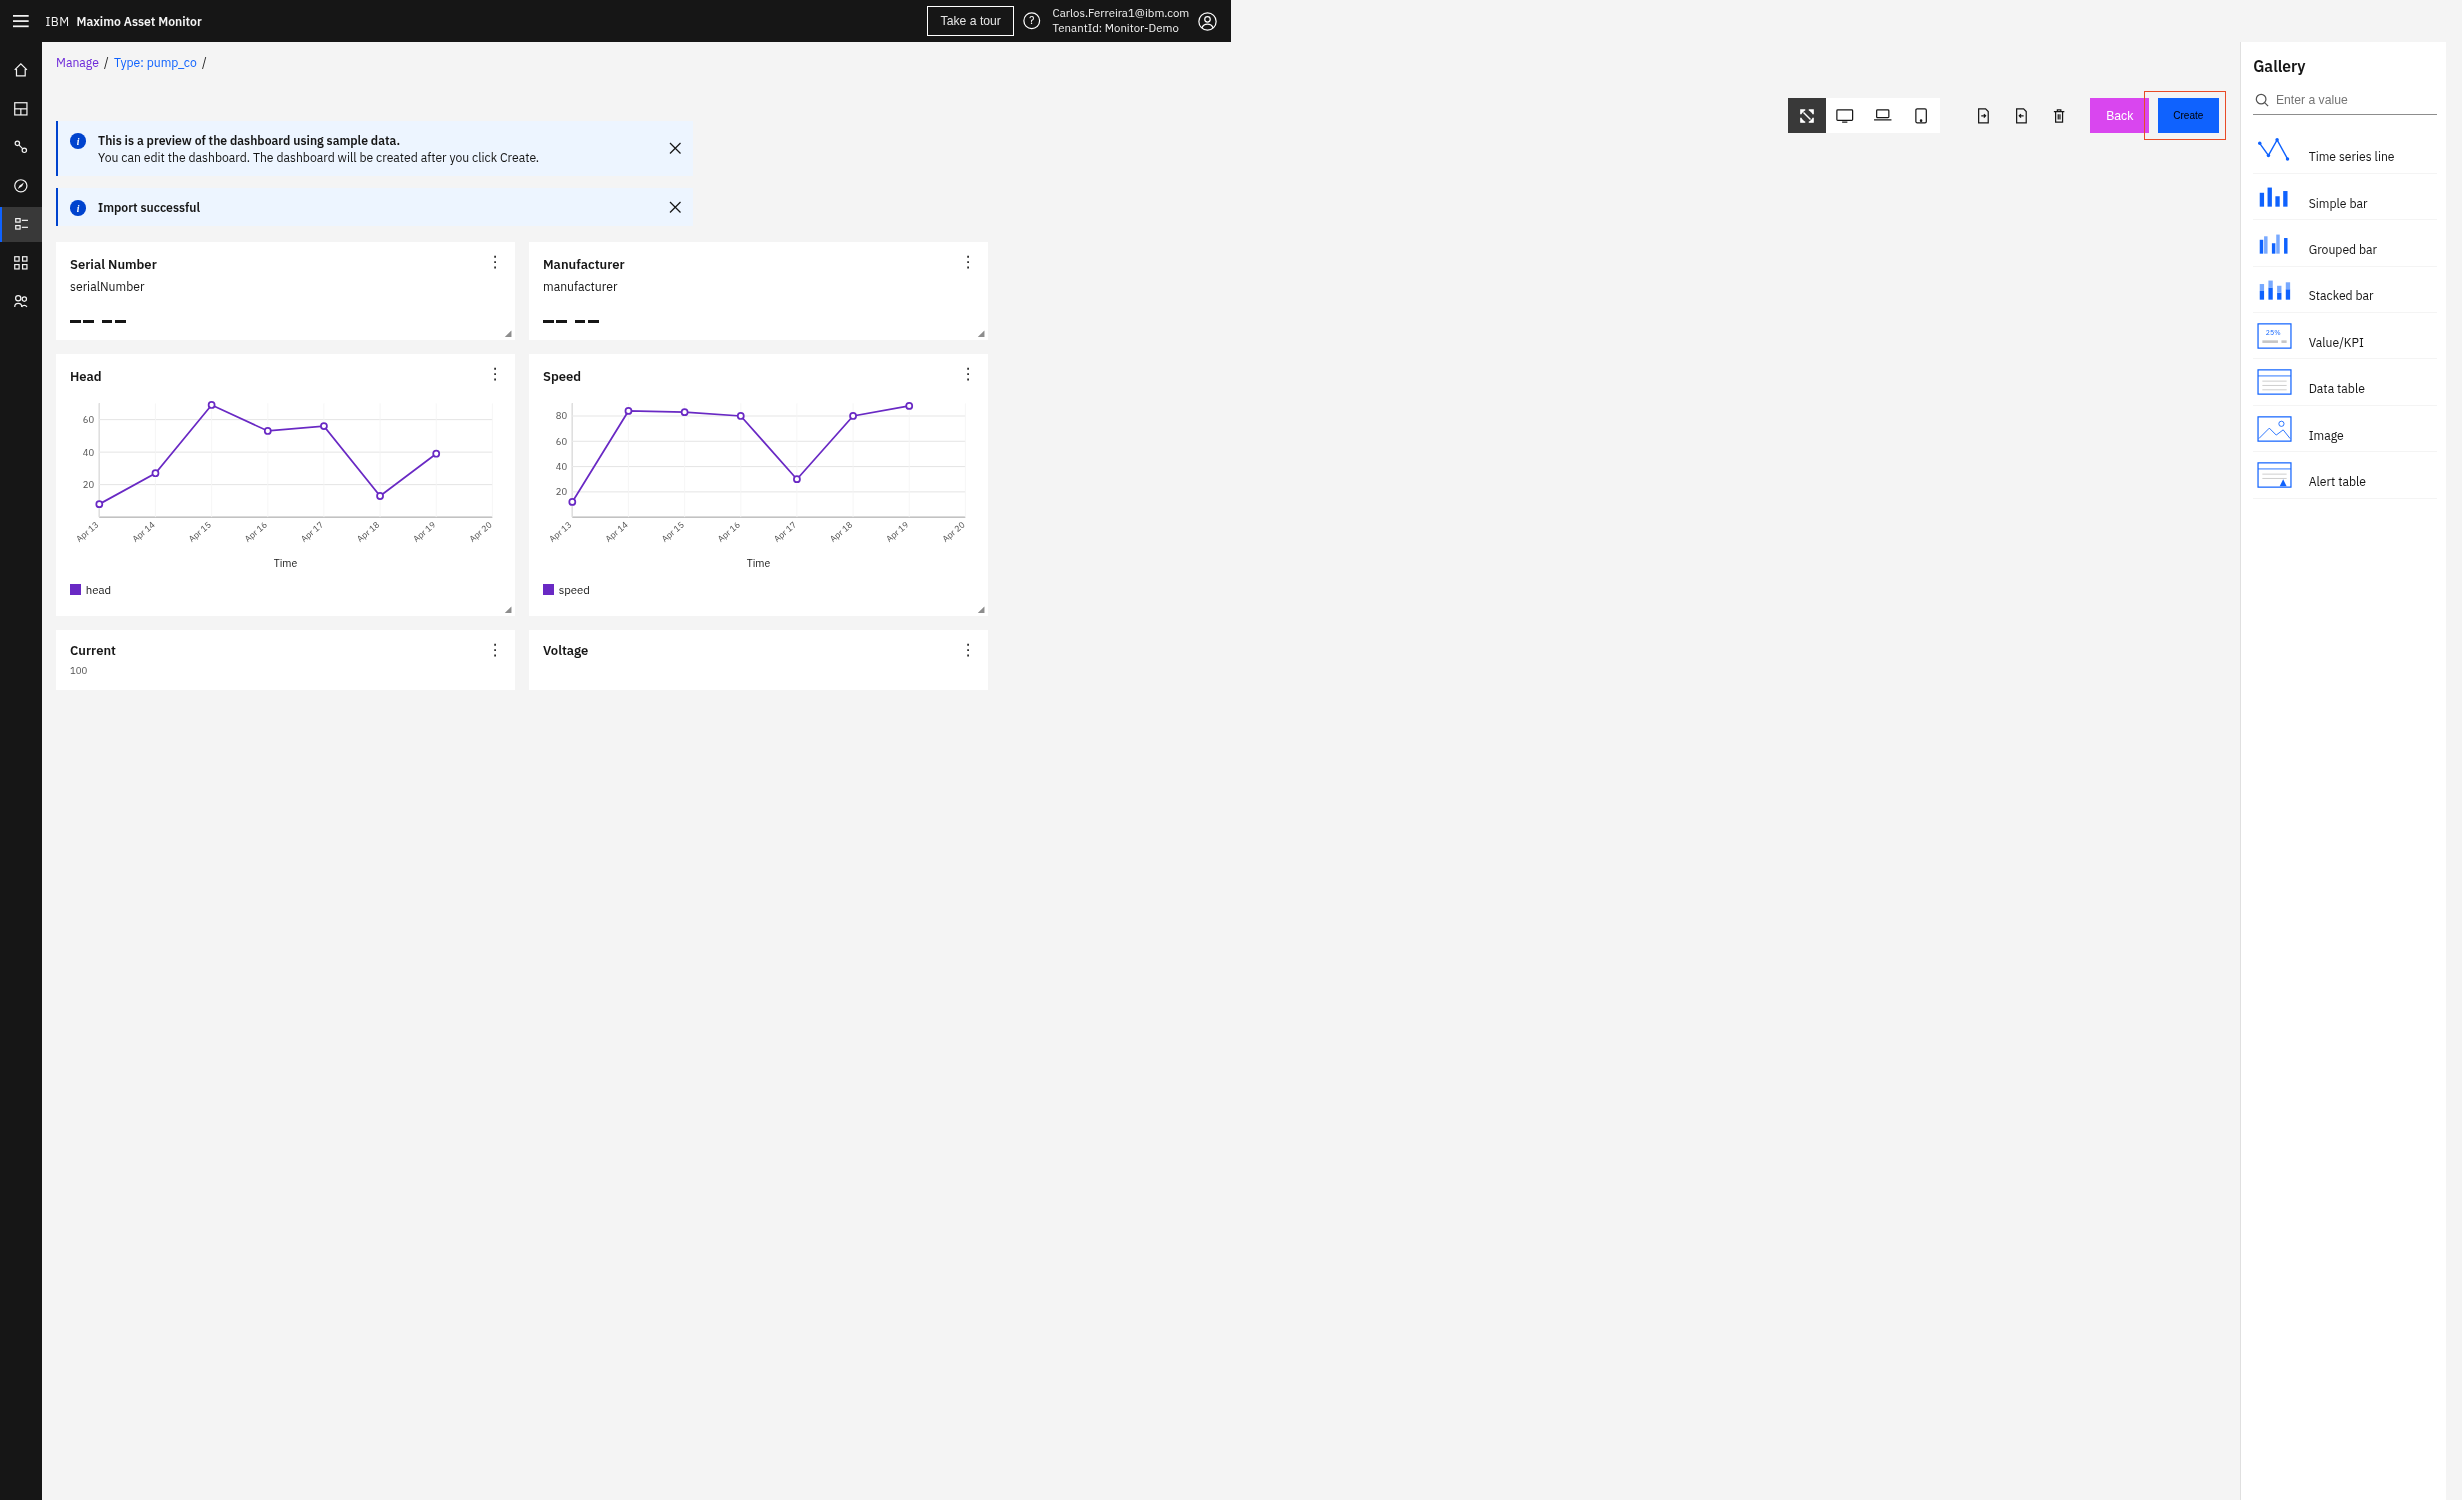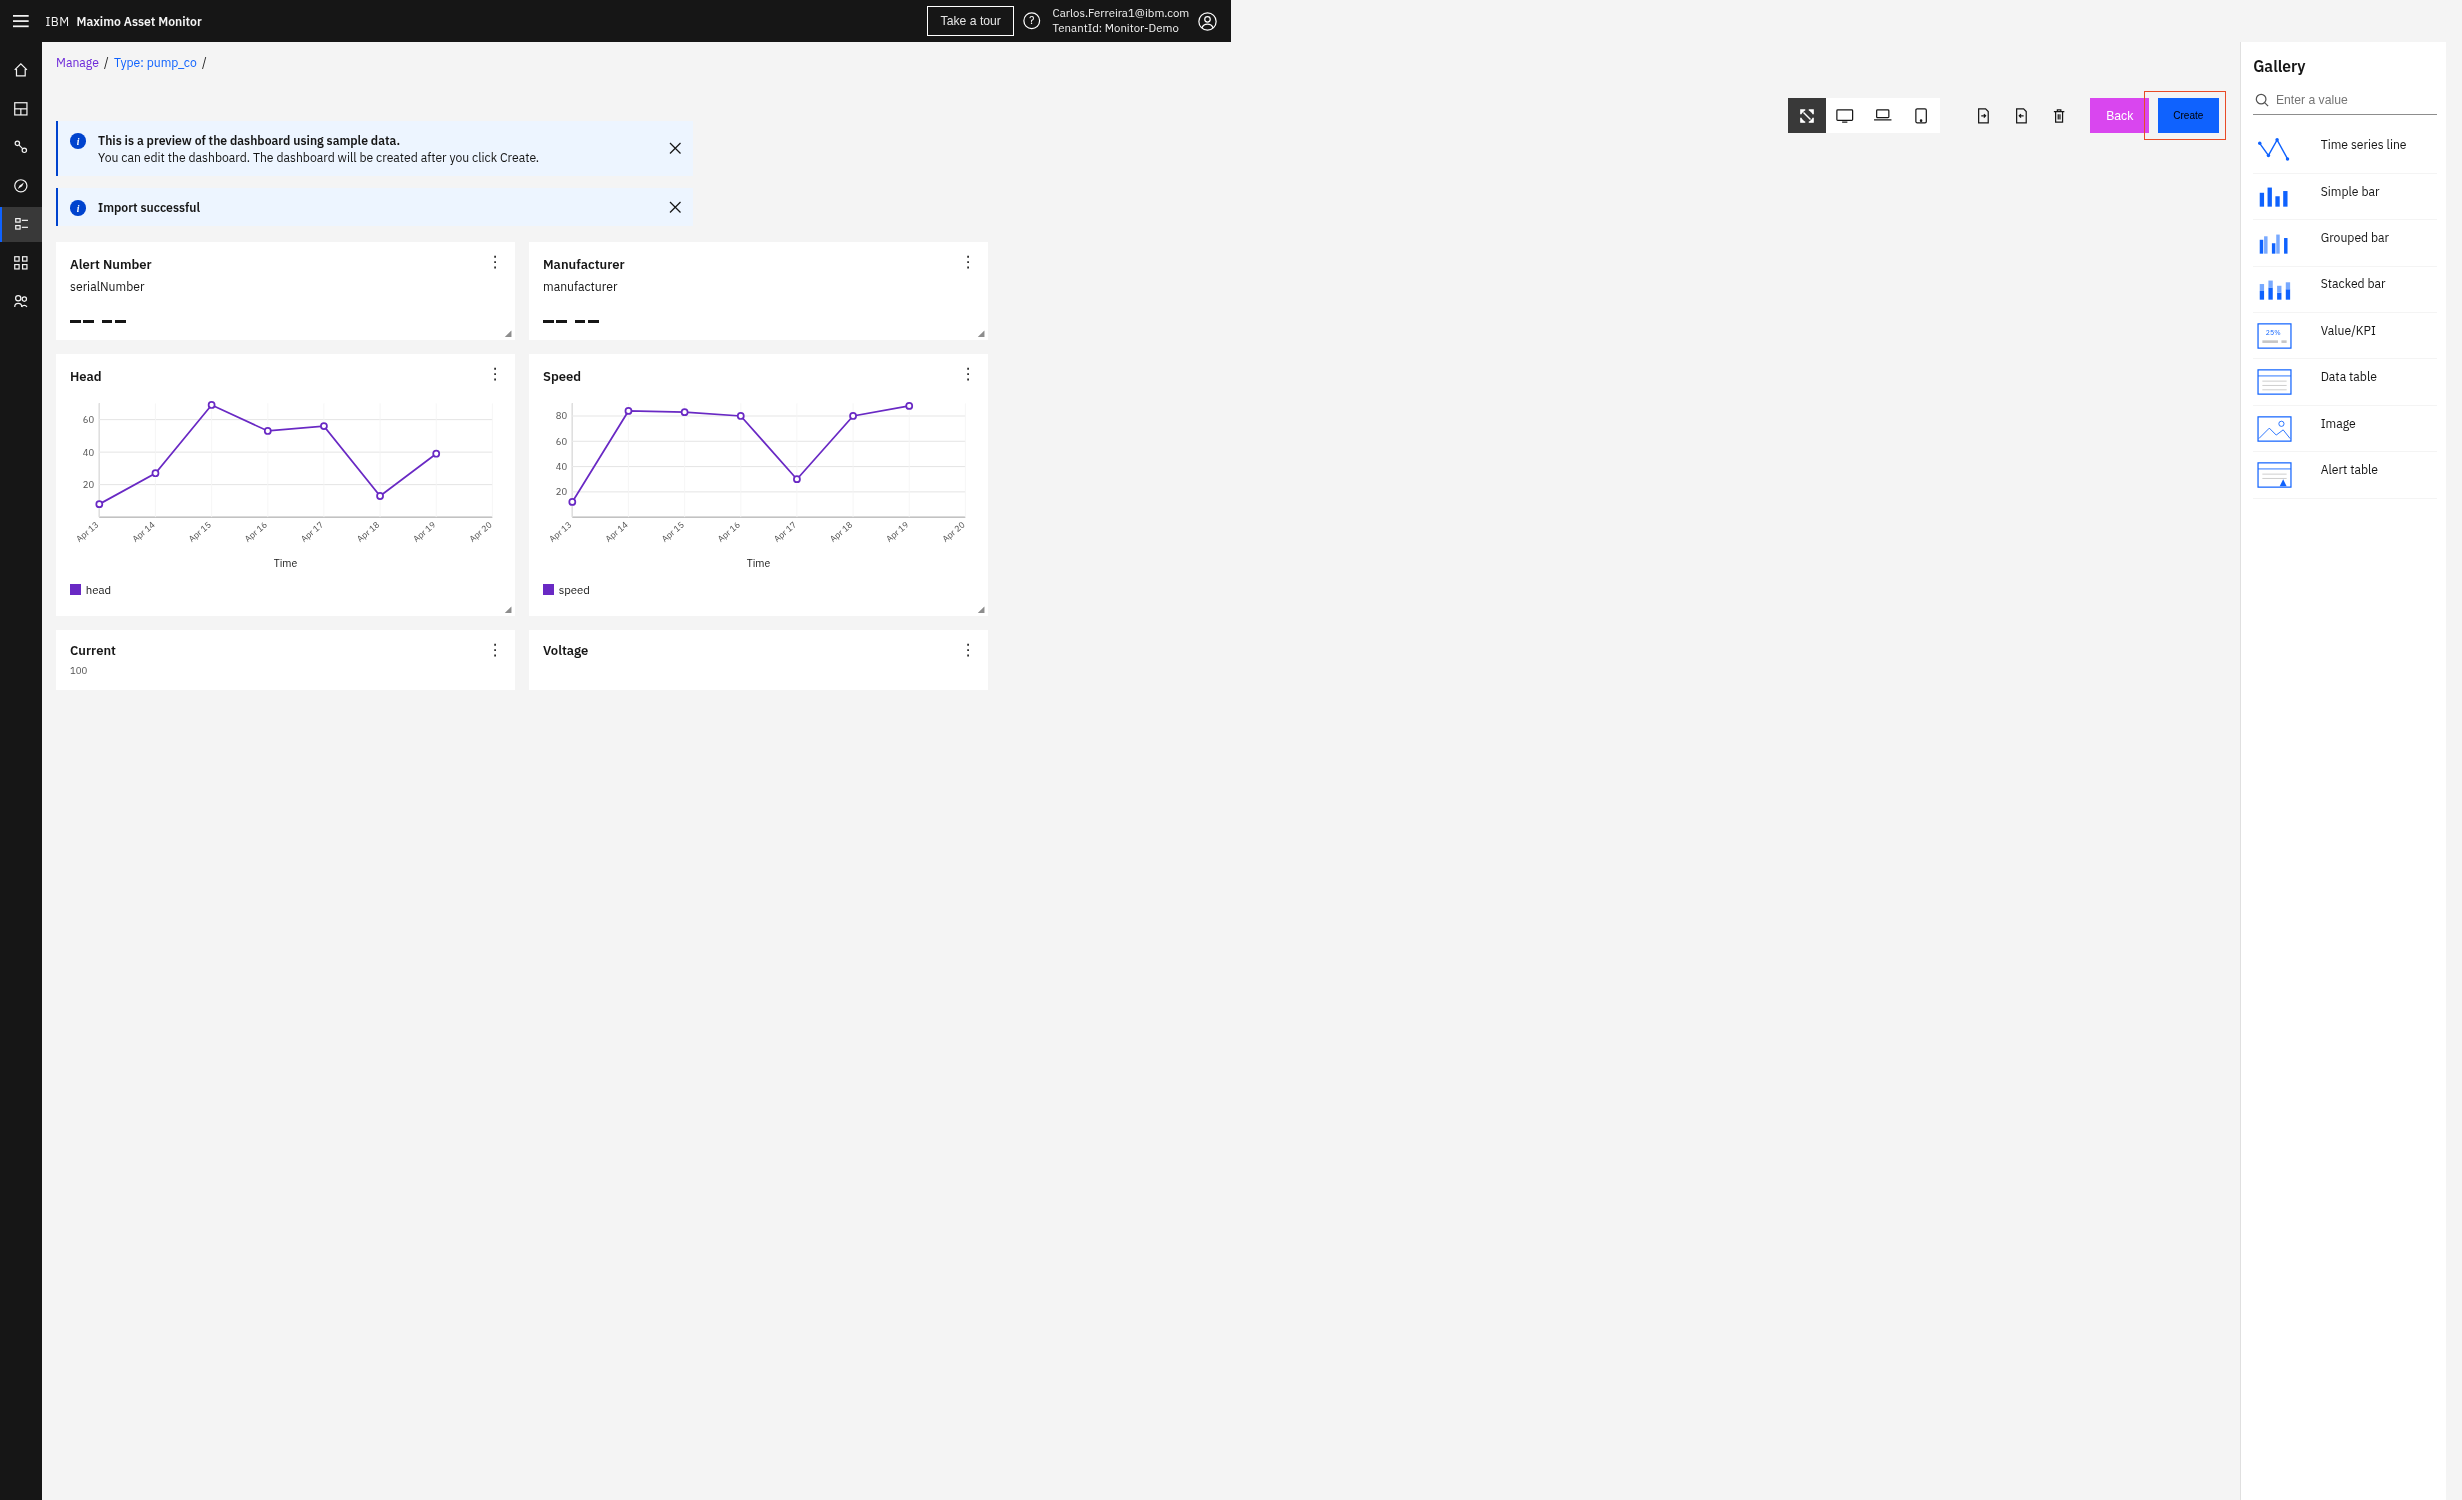--- a/index.html
+++ b/index.html
@@ -146,21 +146,21 @@
   
   .gallery {
     position:absolute; top:42px; right:16px; bottom:0; width:206px;
     background:#fff; border-left:0.9px solid #e0e0e0;
     padding:14px 8.7px 0 12.2px;
   }
   .gallery h2 { font-size:15.7px; font-weight:600; margin-bottom:12.2px;}
   .search-row { display:flex;align-items:center;gap:7px;border-bottom:0.9px solid #8d8d8d;padding:5.2px 0 7px 1.7px;margin-bottom:12.2px;}
   .search-row input { border:none; outline:none; font-size:12.2px; flex:1; background:transparent;}
   .g-item {
-    display:flex;align-items:flex-start;gap:29px;padding:8.7px 3.5px;border-bottom:0.9px solid #f4f4f4;cursor:grab;
+    display:flex;align-items:flex-end;gap:17px;padding:8.7px 3.5px;border-bottom:0.9px solid #f4f4f4;cursor:grab;
   }
   .g-icon { width:35px;height:28px;display:flex;align-items:center;justify-content:center; }
   .g-item span { font-size:12.2px; }
 
   svg { overflow:visible; }
 </style>
 </head>
 <body>
 
 <div class="topbar">
@@ -333,21 +333,21 @@
       <svg width="10.5" height="10.5" viewBox="0 0 12 12">
           <line x1="0" y1="0" x2="12" y2="12" stroke="#161616" stroke-width="1.4"></line>
           <line x1="12" y1="0" x2="0" y2="12" stroke="#161616" stroke-width="1.4"></line>
         </svg>
     </div>
   </div>
 
   <div class="grid">
 
     <div class="card">
-      <h3>Alert Number</h3>
+      <h3>Serial Number</h3>
       <div class="sub">serialNumber</div>
       <div class="dashval"><span class="dash"></span><span class="dash"></span>&nbsp;&nbsp;<span class="dash"></span><span class="dash"></span></div>
       <div class="dots">⋮</div>
       <div class="resize">◢</div>
     </div>
 
     <div class="card">
       <h3>Manufacturer</h3>
       <div class="sub">manufacturer</div>
       <div class="dashval"><span class="dash"></span><span class="dash"></span>&nbsp;&nbsp;<span class="dash"></span><span class="dash"></span></div>

